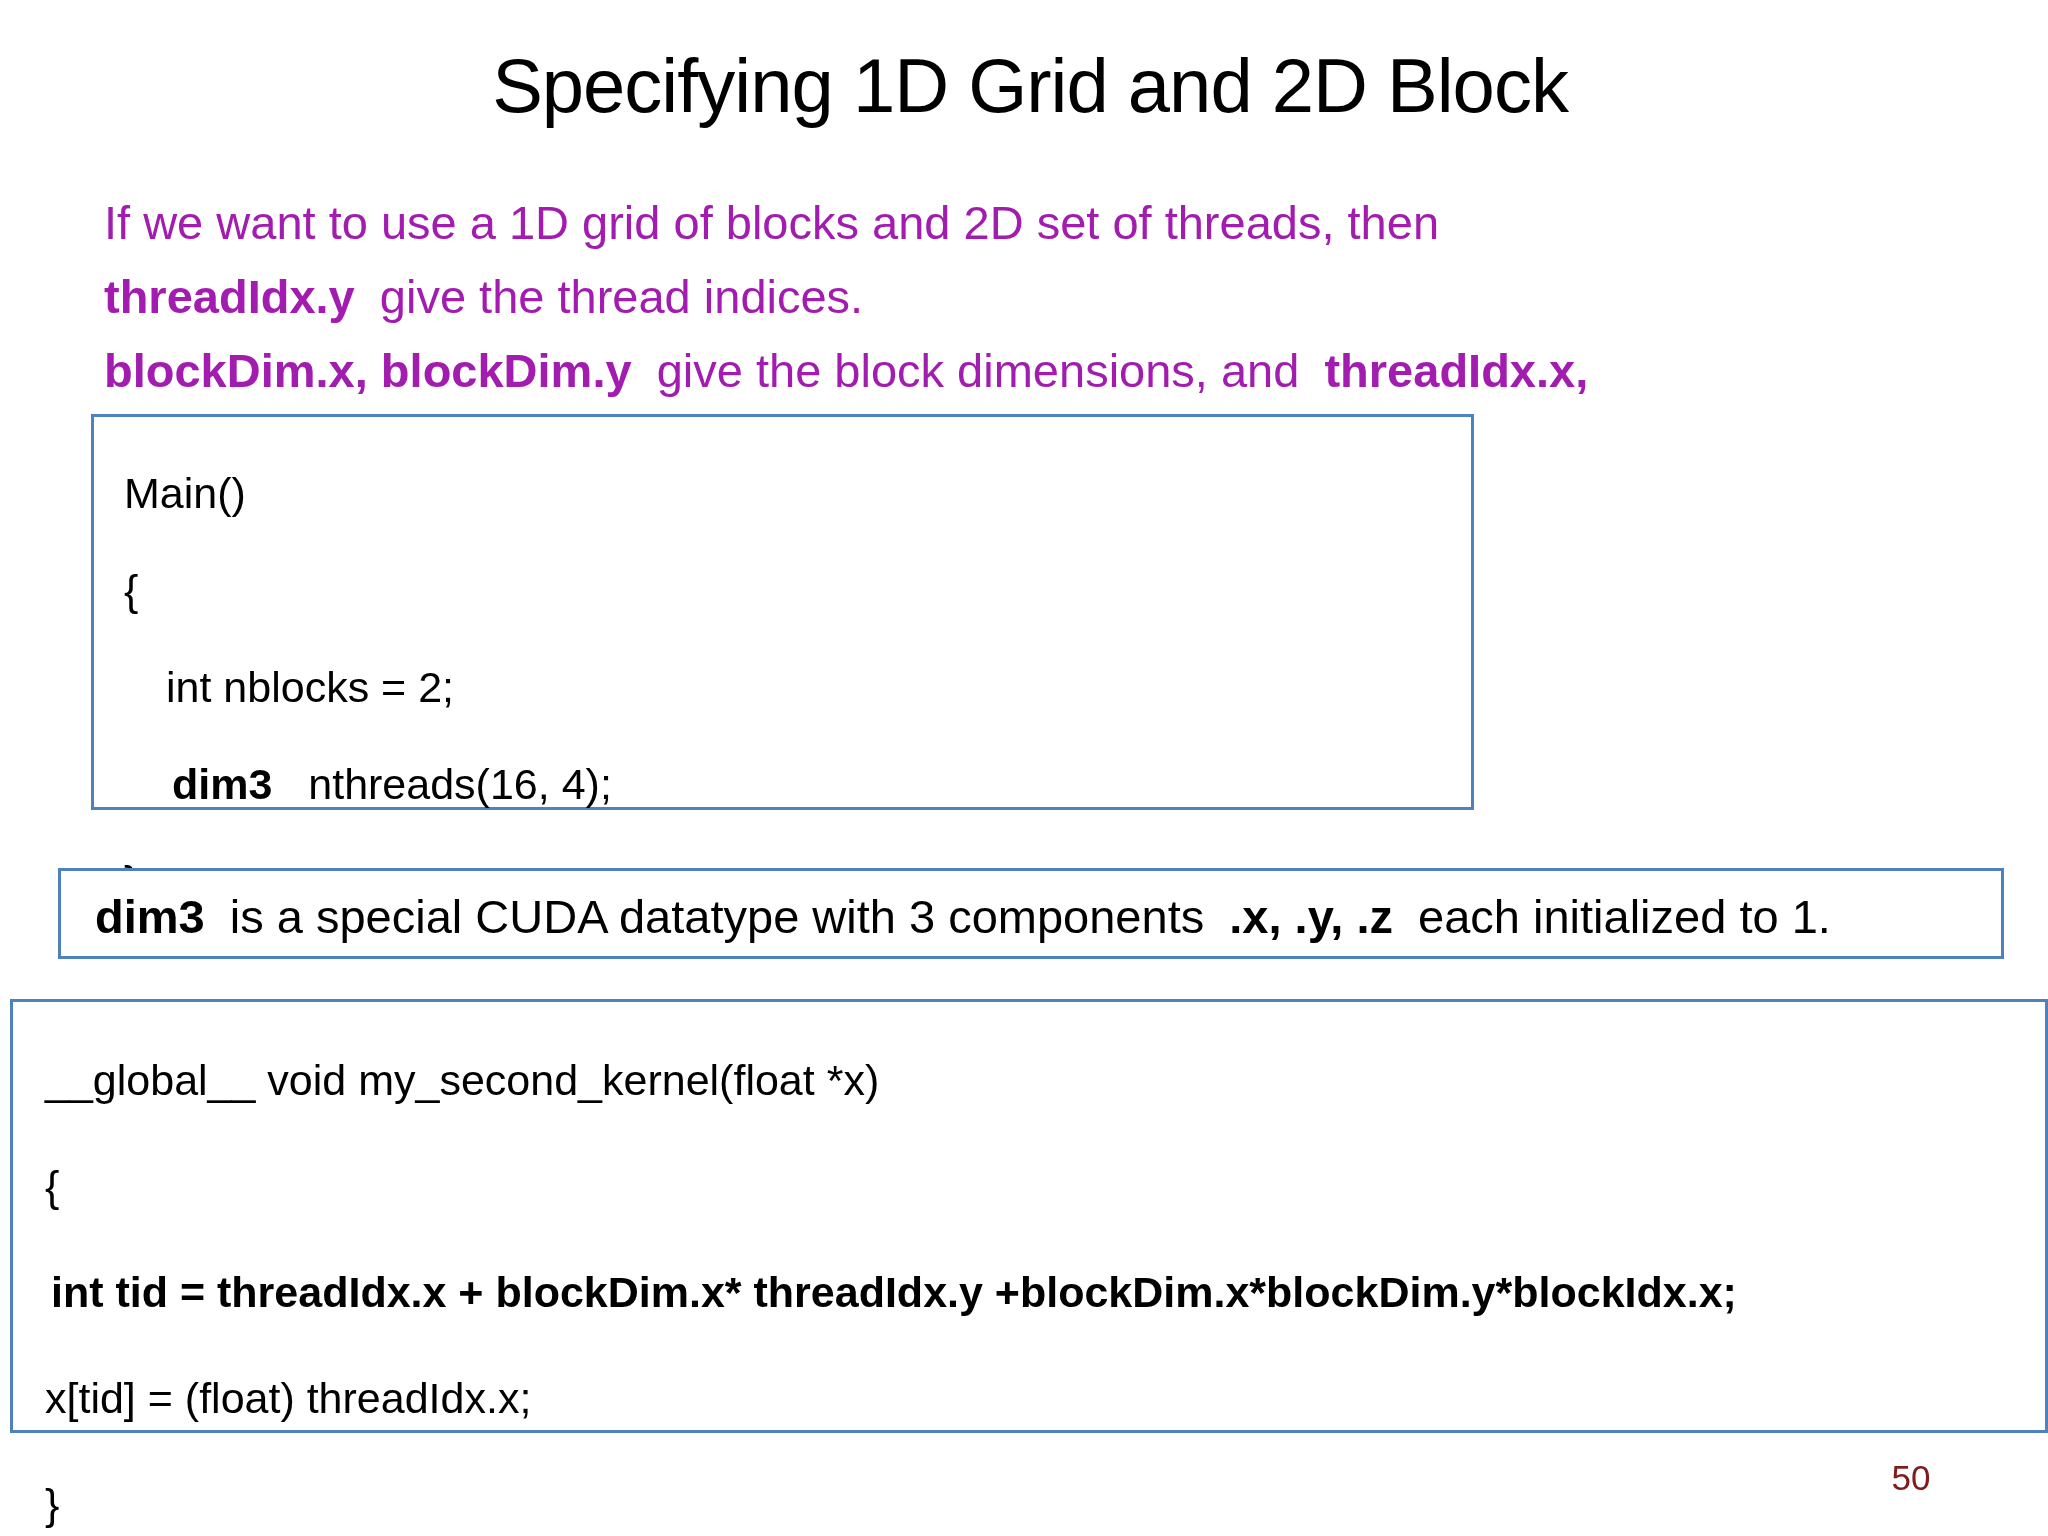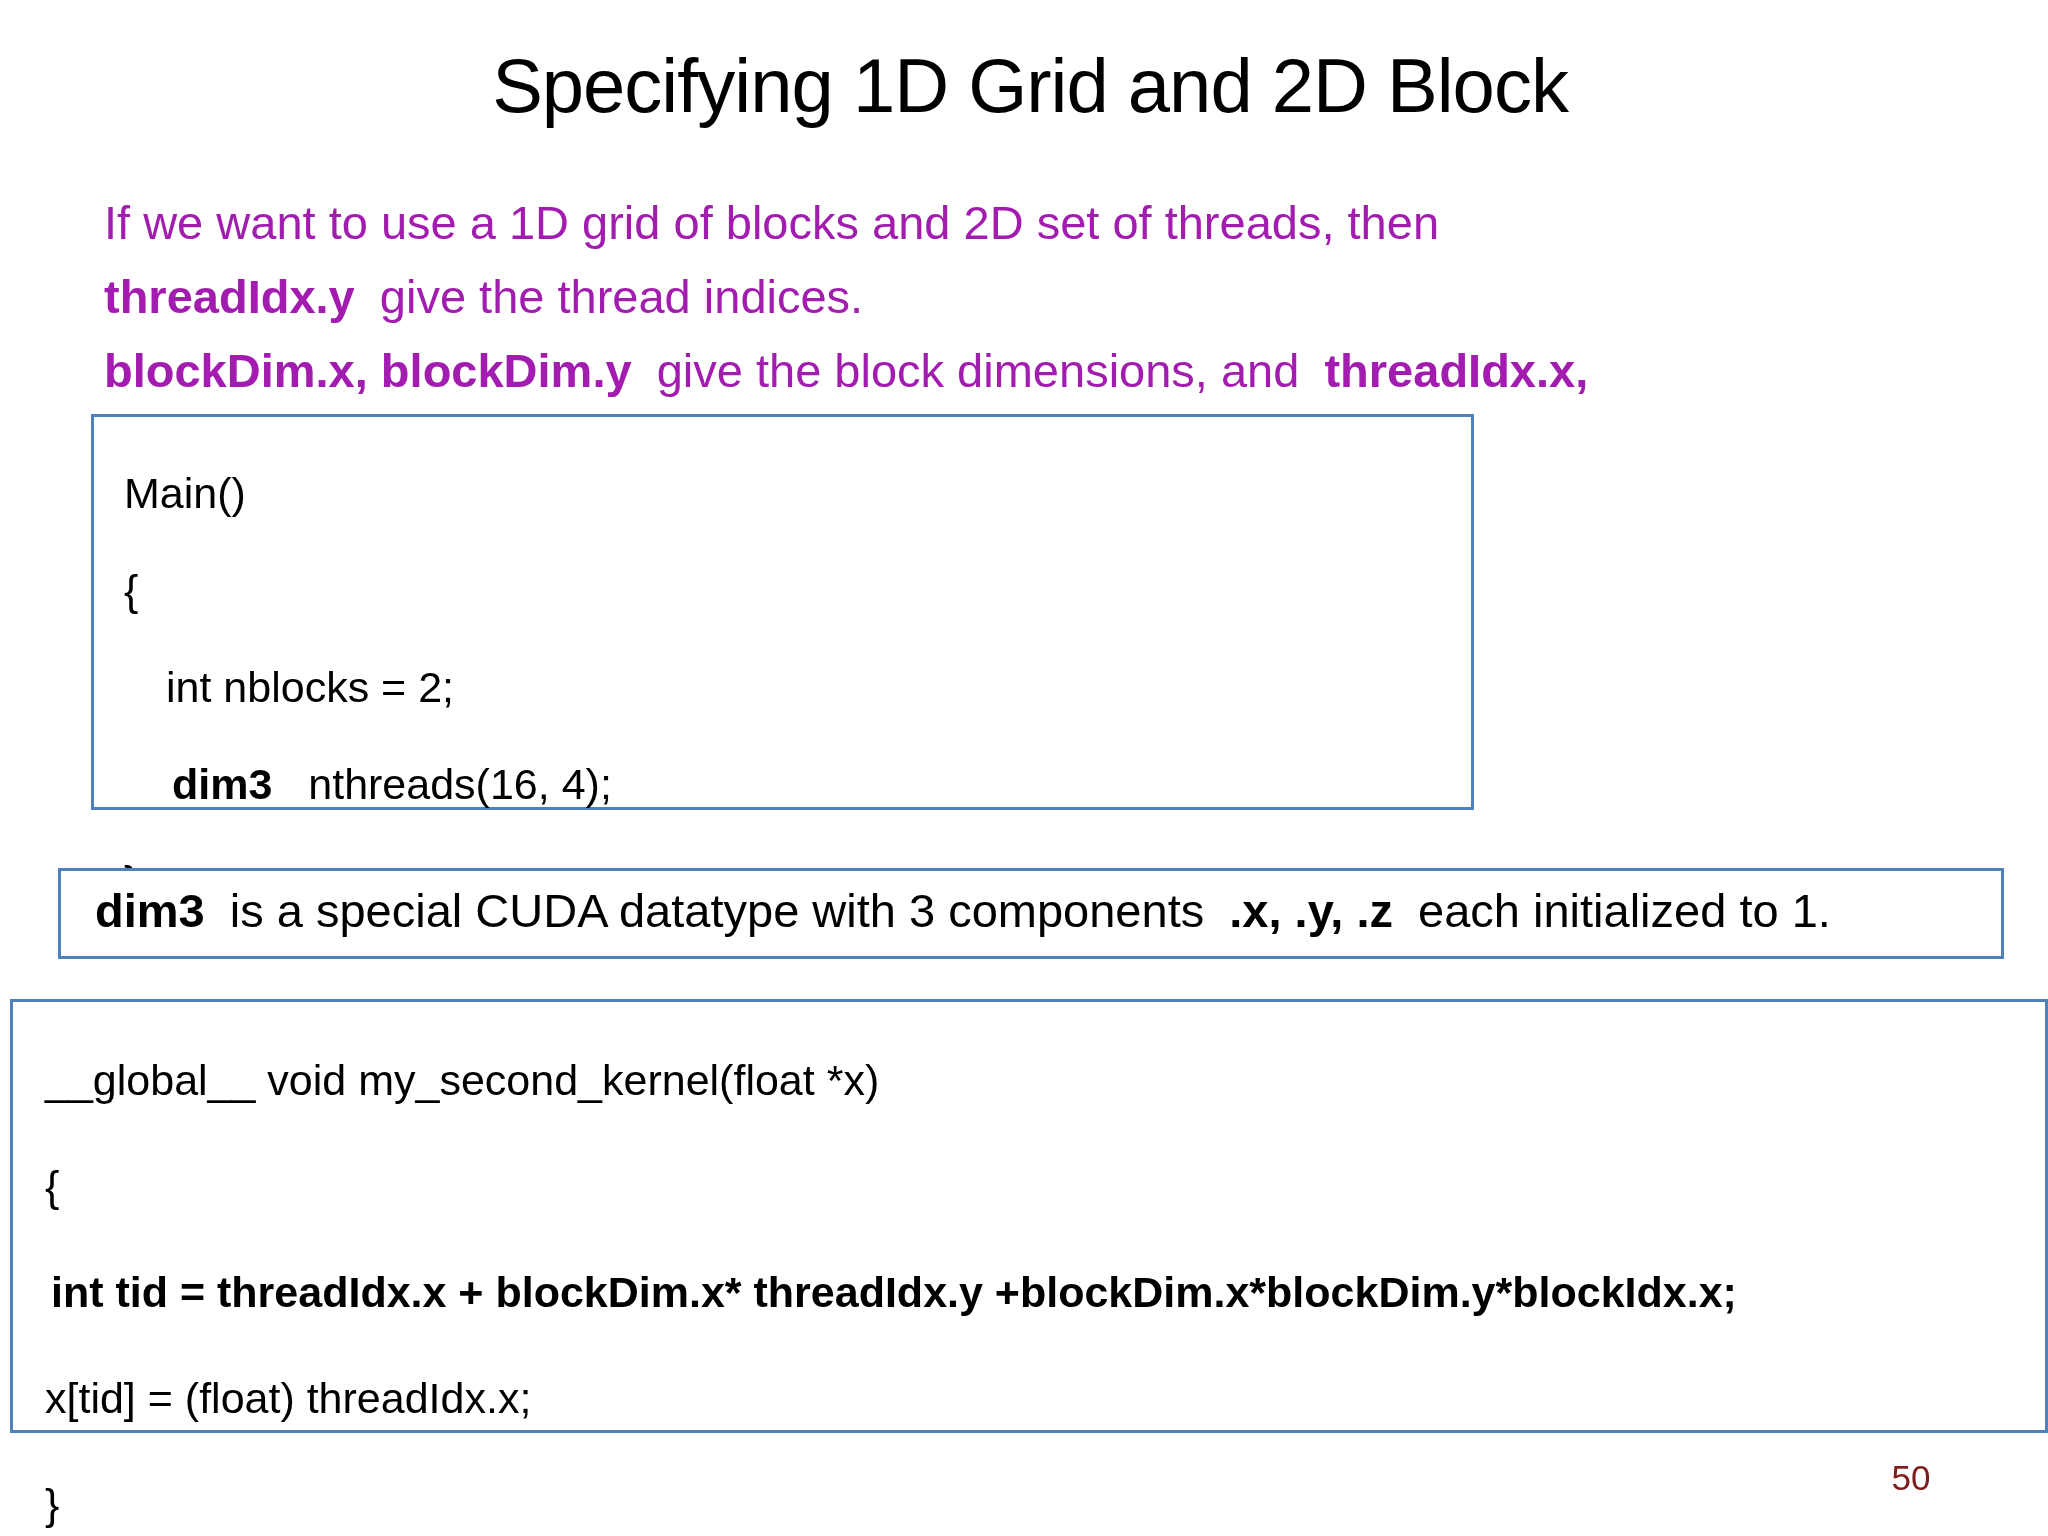--- a/index.html
+++ b/index.html
@@ -43,21 +43,21 @@
     left: 85px; top: 408px;
     width: 1383px; height: 396px;
     padding: 16px 20px 0 24px;
     font-size: 43px;
     line-height: 62px;
   }
   .note-box {
     left: 52px; top: 862px;
     width: 1946px; height: 91px;
     display: flex;
-    align-items: flex-start;
+    align-items: flex-end;
     padding-left: 22px;
     font-size: 47px;
   }
   .kernel-box {
     left: 4px; top: 993px;
     width: 2038px; height: 434px;
     padding: 14px 10px 0 26px;
     font-size: 43px;
     line-height: 71px;
   }

